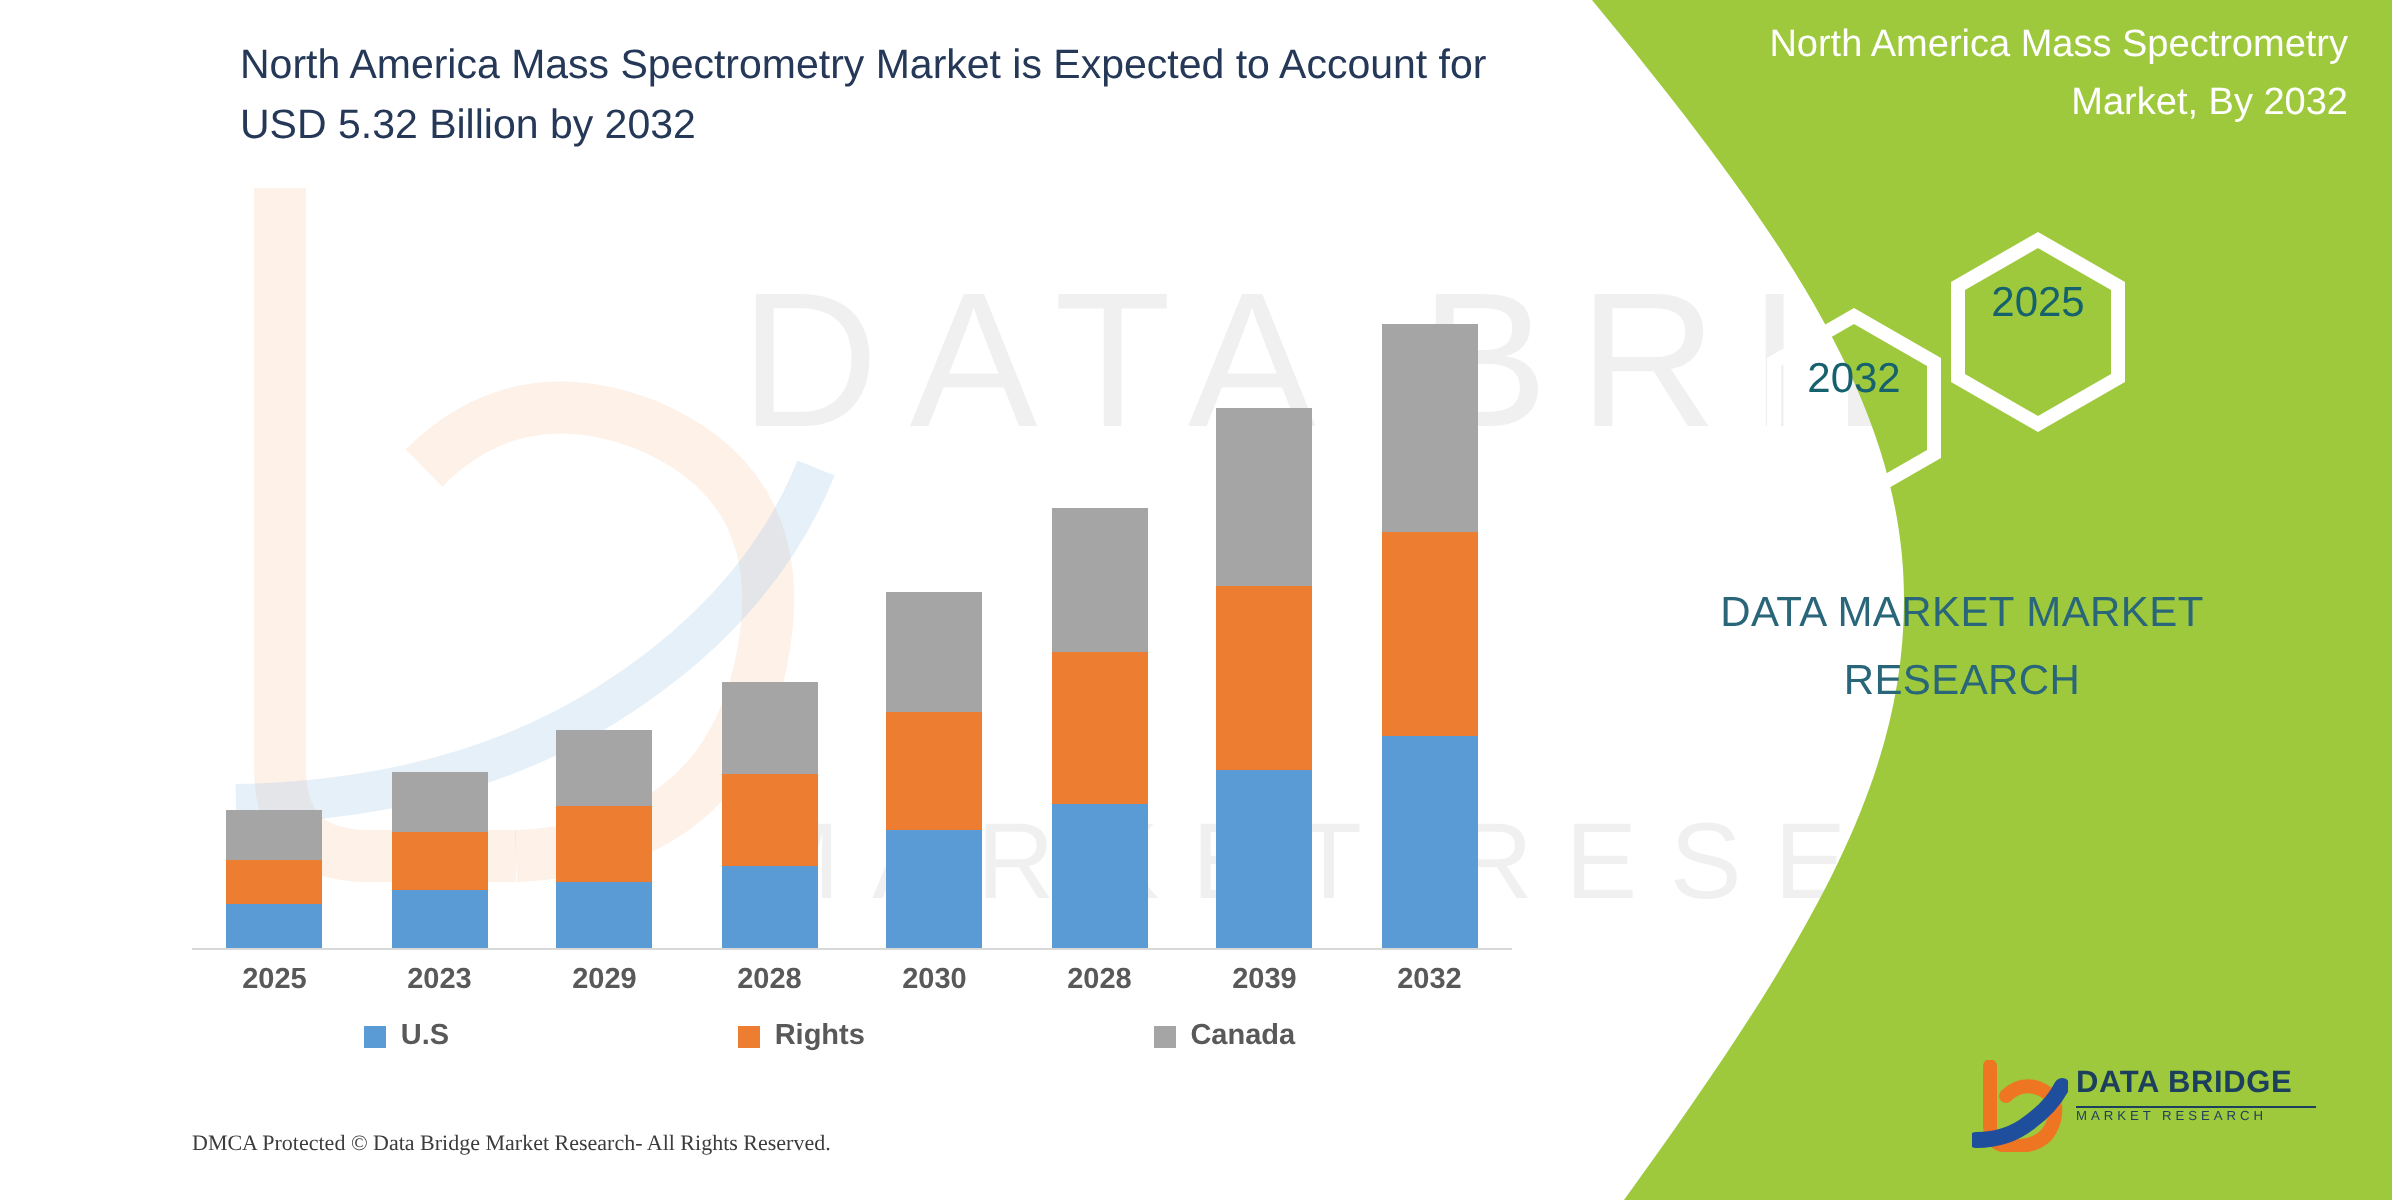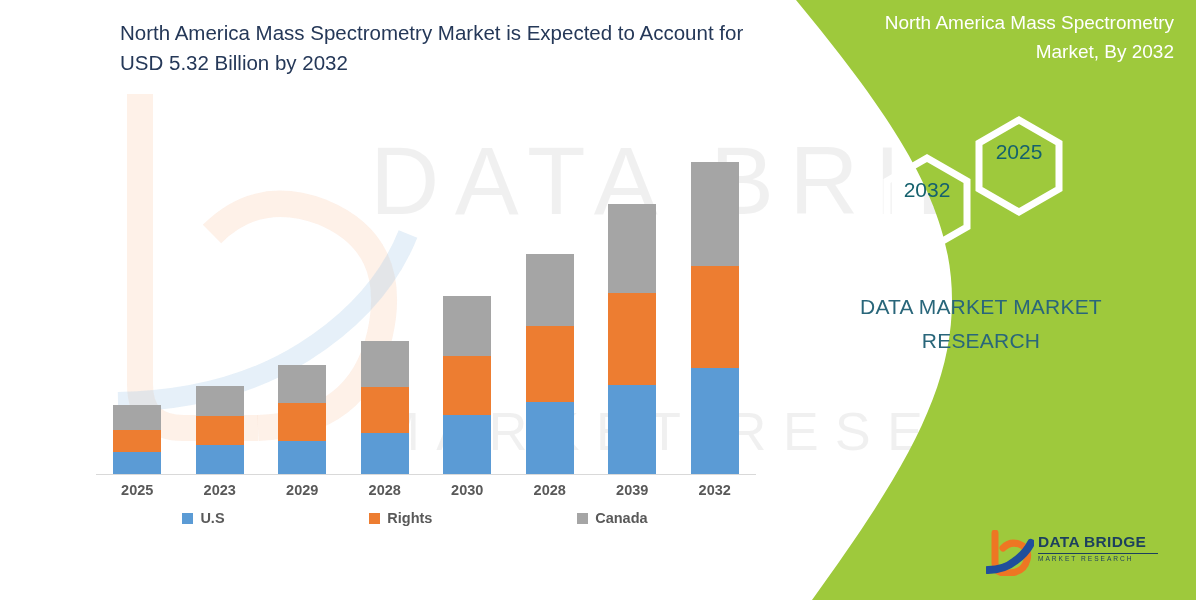--- a/index.html
+++ b/index.html
@@ -187,20 +187,21 @@
       <div class="legend-item">
         <span class="legend-swatch" style="background: rgb(237, 125, 49);"></span>
         <span class="legend-label">Rights</span>
       </div>
       <div class="legend-item">
         <span class="legend-swatch" style="background: rgb(165, 165, 165);"></span>
         <span class="legend-label">Canada</span>
       </div>
     </div>
 
+  <div class="footer-left">DMCA Protected © Data Bridge Market Research- All Rights Reserved.</div>
 
   <div class="green-panel">
     <svg class="green-svg" viewBox="0 0 440 600" preserveAspectRatio="none" aria-hidden="true">
       <path d="M40 0 L440 0 L440 600 L56 600 C150 470 196 390 196 300 C196 210 146 128 40 0 Z" fill="#9ec93c"></path>
     </svg>
 
     <div class="gp-title">North America Mass Spectrometry Market, By 2032</div>
 
     <svg class="hexes" viewBox="0 0 440 600" aria-hidden="true">
       <polygon points="263,120 303,143 303,189 263,212 223,189 223,143" fill="none" stroke="#ffffff" stroke-width="7"></polygon>

